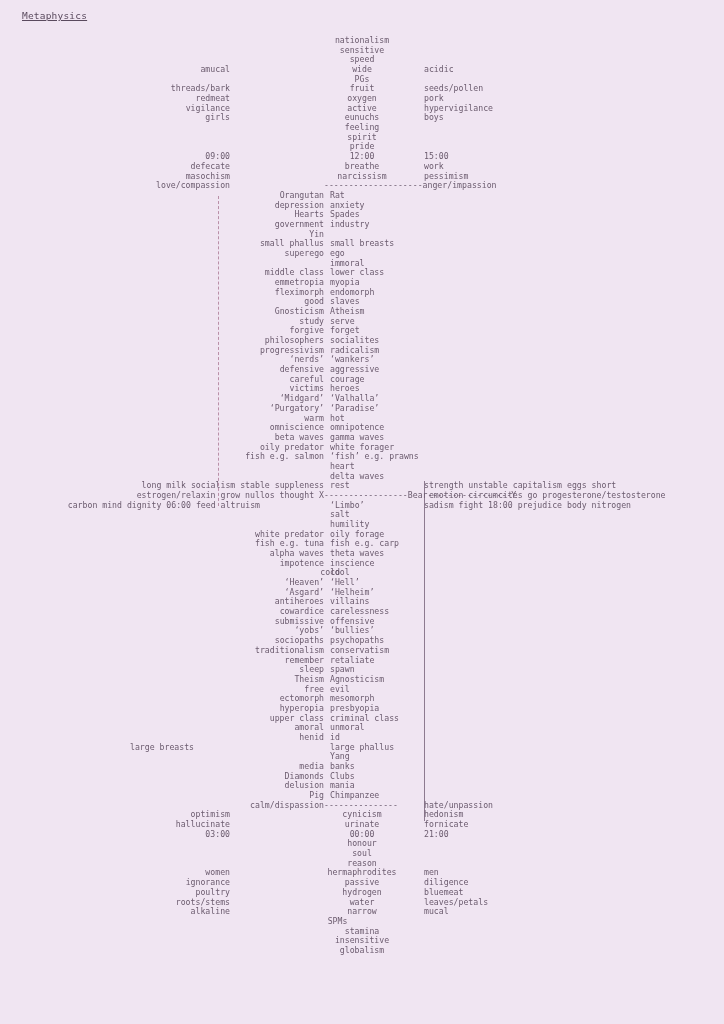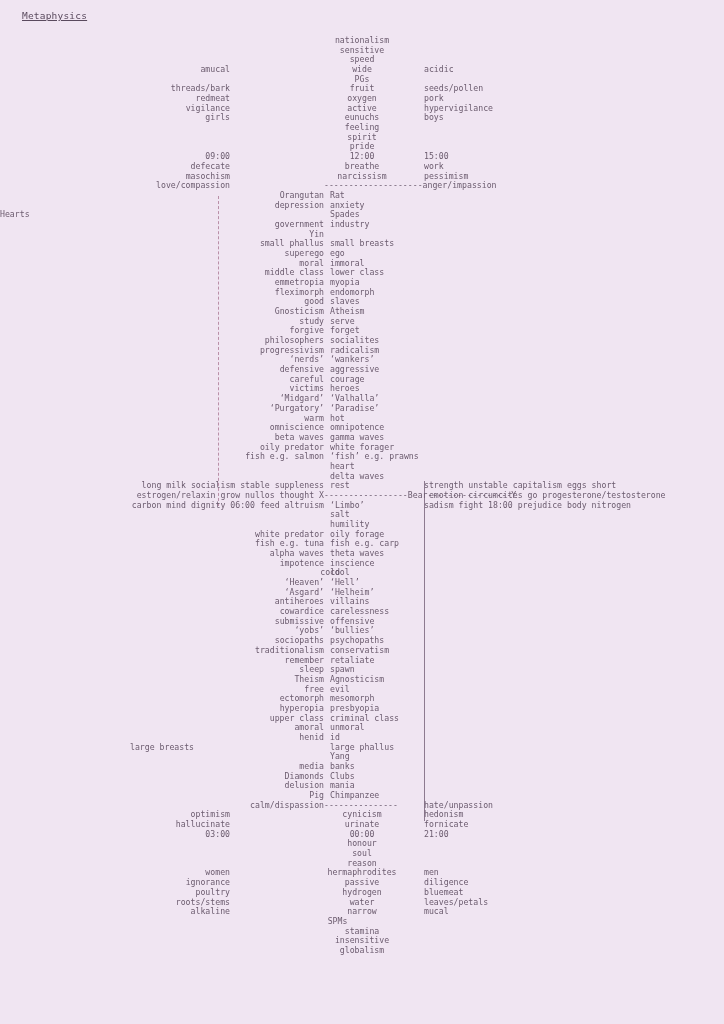--- a/index.html
+++ b/index.html
@@ -74,26 +74,26 @@
     <div class="row" style="position: absolute; left: 0px; top: 77.44px; width: 724px;"><span class="cell" style="left: 0px; width: 230px; text-align: right;">girls</span><span class="cell" style="left: 0px; width: 724px; text-align: center;">eunuchs</span><span class="cell" style="left: 424px;">boys</span></div>
     <div class="row" style="position: absolute; left: 0px; top: 87.12px; width: 724px;"><span class="cell" style="left: 0px; width: 724px; text-align: center;">feeling</span></div>
     <div class="row" style="position: absolute; left: 0px; top: 96.8px; width: 724px;"><span class="cell" style="left: 0px; width: 724px; text-align: center;">spirit</span></div>
     <div class="row" style="position: absolute; left: 0px; top: 106.48px; width: 724px;"><span class="cell" style="left: 0px; width: 724px; text-align: center;">pride</span></div>
     <div class="row" style="position: absolute; left: 0px; top: 116.16px; width: 724px;"><span class="cell" style="left: 0px; width: 230px; text-align: right;">09:00</span><span class="cell" style="left: 0px; width: 724px; text-align: center;">12:00</span><span class="cell" style="left: 424px;">15:00</span></div>
     <div class="row" style="position: absolute; left: 0px; top: 125.84px; width: 724px;"><span class="cell" style="left: 0px; width: 230px; text-align: right;">defecate</span><span class="cell" style="left: 0px; width: 724px; text-align: center;">breathe</span><span class="cell" style="left: 424px;">work</span></div>
     <div class="row" style="position: absolute; left: 0px; top: 135.52px; width: 724px;"><span class="cell" style="left: 0px; width: 230px; text-align: right;">masochism</span><span class="cell" style="left: 0px; width: 724px; text-align: center;">narcissism</span><span class="cell" style="left: 424px;">pessimism</span></div>
     <div class="row" style="position: absolute; left: 0px; top: 145.2px; width: 724px;"><span class="cell" style="left: 0px; width: 230px; text-align: right;">love/compassion</span><span class="cell" style="left: 324px;">--------------------anger/impassion</span></div>
     <div class="row" style="position: absolute; left: 0px; top: 154.88px; width: 724px;"><span class="cell" style="left: 0px; width: 324px; text-align: right;">Orangutan</span><span class="cell" style="left: 330px;">Rat</span></div>
     <div class="row" style="position: absolute; left: 0px; top: 164.56px; width: 724px;"><span class="cell" style="left: 0px; width: 324px; text-align: right;">depression</span><span class="cell" style="left: 330px;">anxiety</span></div>
-    <div class="row" style="position: absolute; left: 0px; top: 174.24px; width: 724px;"><span class="cell" style="left: 0px; width: 324px; text-align: left;">Hearts</span><span class="cell" style="left: 330px;">Spades</span></div>
+    <div class="row" style="position: absolute; left: 0px; top: 174.24px; width: 724px;"><span class="cell" style="left: 0px; width: 324px; text-align: right;">Hearts</span><span class="cell" style="left: 330px;">Spades</span></div>
     <div class="row" style="position: absolute; left: 0px; top: 183.92px; width: 724px;"><span class="cell" style="left: 0px; width: 324px; text-align: right;">government</span><span class="cell" style="left: 330px;">industry</span></div>
     <div class="row" style="position: absolute; left: 0px; top: 193.6px; width: 724px;"><span class="cell" style="left: 0px; width: 324px; text-align: right;">Yin</span></div>
     <div class="row" style="position: absolute; left: 0px; top: 203.28px; width: 724px;"><span class="cell" style="left: 0px; width: 324px; text-align: right;">small phallus</span><span class="cell" style="left: 330px;">small breasts</span></div>
     <div class="row" style="position: absolute; left: 0px; top: 212.96px; width: 724px;"><span class="cell" style="left: 0px; width: 324px; text-align: right;">superego</span><span class="cell" style="left: 330px;">ego</span></div>
-    <div class="row" style="position: absolute; left: 0px; top: 222.64px; width: 724px;"><span class="cell" style="left: 0px; width: 324px; text-align: right;">moral</span><span class="cell" style="left: 330px;">immoral</span></div>
+    <div class="row" style="position: absolute; left: 0px; top: 222.64px; width: 724px;"><span class="cell" style="left: 330px;">immoral</span></div>
     <div class="row" style="position: absolute; left: 0px; top: 232.32px; width: 724px;"><span class="cell" style="left: 0px; width: 324px; text-align: right;">middle class</span><span class="cell" style="left: 330px;">lower class</span></div>
     <div class="row" style="position: absolute; left: 0px; top: 242px; width: 724px;"><span class="cell" style="left: 0px; width: 324px; text-align: right;">emmetropia</span><span class="cell" style="left: 330px;">myopia</span></div>
     <div class="row" style="position: absolute; left: 0px; top: 251.68px; width: 724px;"><span class="cell" style="left: 0px; width: 324px; text-align: right;">fleximorph</span><span class="cell" style="left: 330px;">endomorph</span></div>
     <div class="row" style="position: absolute; left: 0px; top: 261.36px; width: 724px;"><span class="cell" style="left: 0px; width: 324px; text-align: right;">good</span><span class="cell" style="left: 330px;">slaves</span></div>
     <div class="row" style="position: absolute; left: 0px; top: 271.04px; width: 724px;"><span class="cell" style="left: 0px; width: 324px; text-align: right;">Gnosticism</span><span class="cell" style="left: 330px;">Atheism</span></div>
     <div class="row" style="position: absolute; left: 0px; top: 280.72px; width: 724px;"><span class="cell" style="left: 0px; width: 324px; text-align: right;">study</span><span class="cell" style="left: 330px;">serve</span></div>
     <div class="row" style="position: absolute; left: 0px; top: 290.4px; width: 724px;"><span class="cell" style="left: 0px; width: 324px; text-align: right;">forgive</span><span class="cell" style="left: 330px;">forget</span></div>
     <div class="row" style="position: absolute; left: 0px; top: 300.08px; width: 724px;"><span class="cell" style="left: 0px; width: 324px; text-align: right;">philosophers</span><span class="cell" style="left: 330px;">socialites</span></div>
     <div class="row" style="position: absolute; left: 0px; top: 309.76px; width: 724px;"><span class="cell" style="left: 0px; width: 324px; text-align: right;">progressivism</span><span class="cell" style="left: 330px;">radicalism</span></div>
     <div class="row" style="position: absolute; left: 0px; top: 319.44px; width: 724px;"><span class="cell" style="left: 0px; width: 324px; text-align: right;">‘nerds’</span><span class="cell" style="left: 330px;">‘wankers’</span></div>
@@ -104,21 +104,21 @@
     <div class="row" style="position: absolute; left: 0px; top: 367.84px; width: 724px;"><span class="cell" style="left: 0px; width: 324px; text-align: right;">‘Purgatory’</span><span class="cell" style="left: 330px;">‘Paradise’</span></div>
     <div class="row" style="position: absolute; left: 0px; top: 377.52px; width: 724px;"><span class="cell" style="left: 0px; width: 324px; text-align: right;">warm</span><span class="cell" style="left: 330px;">hot</span></div>
     <div class="row" style="position: absolute; left: 0px; top: 387.2px; width: 724px;"><span class="cell" style="left: 0px; width: 324px; text-align: right;">omniscience</span><span class="cell" style="left: 330px;">omnipotence</span></div>
     <div class="row" style="position: absolute; left: 0px; top: 396.88px; width: 724px;"><span class="cell" style="left: 0px; width: 324px; text-align: right;">beta waves</span><span class="cell" style="left: 330px;">gamma waves</span></div>
     <div class="row" style="position: absolute; left: 0px; top: 406.56px; width: 724px;"><span class="cell" style="left: 0px; width: 324px; text-align: right;">oily predator</span><span class="cell" style="left: 330px;">white forager</span></div>
     <div class="row" style="position: absolute; left: 0px; top: 416.24px; width: 724px;"><span class="cell" style="left: 0px; width: 324px; text-align: right;">fish e.g. salmon</span><span class="cell" style="left: 330px;">‘fish’ e.g. prawns</span></div>
     <div class="row" style="position: absolute; left: 0px; top: 425.92px; width: 724px;"><span class="cell" style="left: 330px;">heart</span></div>
     <div class="row" style="position: absolute; left: 0px; top: 435.6px; width: 724px;"><span class="cell" style="left: 330px;">delta waves</span></div>
     <div class="row" style="position: absolute; left: 0px; top: 445.28px; width: 724px;"><span class="cell" style="left: 0px; width: 324px; text-align: right;">long milk socialism stable suppleness</span><span class="cell" style="left: 330px;">rest</span><span class="cell" style="left: 424px;">strength unstable capitalism eggs short</span></div>
     <div class="row" style="position: absolute; left: 0px; top: 454.96px; width: 724px;"><span class="cell" style="left: 0px; width: 324px; text-align: right;">estrogen/relaxin grow nullos thought X</span><span class="cell" style="left: 424px;"> emotion circumcites go progesterone/testosterone</span><span class="cell" style="left: 324px;">-----------------Bear-----------------Y</span></div>
-    <div class="row" style="position: absolute; left: 0px; top: 464.64px; width: 724px;"><span class="cell" style="left: 0px; width: 324px; text-align: right;">carbon mind dignity 06:00 feed altruism</span><span class="cell" style="left: 330px;">‘Limbo’</span><span class="cell" style="left: 424px;">sadism fight 18:00 prejudice body nitrogen</span></div>
+    <div class="row" style="position: absolute; left: 0px; top: 464.64px; width: 724px;"><span class="cell" style="left: 0px; width: 260px; text-align: right;">carbon mind dignity 06:00 feed altruism</span><span class="cell" style="left: 330px;">‘Limbo’</span><span class="cell" style="left: 424px;">sadism fight 18:00 prejudice body nitrogen</span></div>
     <div class="row" style="position: absolute; left: 0px; top: 474.32px; width: 724px;"><span class="cell" style="left: 330px;">salt</span></div>
     <div class="row" style="position: absolute; left: 0px; top: 484px; width: 724px;"><span class="cell" style="left: 330px;">humility</span></div>
     <div class="row" style="position: absolute; left: 0px; top: 493.68px; width: 724px;"><span class="cell" style="left: 0px; width: 324px; text-align: right;">white predator</span><span class="cell" style="left: 330px;">oily forage</span></div>
     <div class="row" style="position: absolute; left: 0px; top: 503.36px; width: 724px;"><span class="cell" style="left: 0px; width: 324px; text-align: right;">fish e.g. tuna</span><span class="cell" style="left: 330px;">fish e.g. carp</span></div>
     <div class="row" style="position: absolute; left: 0px; top: 513.04px; width: 724px;"><span class="cell" style="left: 0px; width: 324px; text-align: right;">alpha waves</span><span class="cell" style="left: 330px;">theta waves</span></div>
     <div class="row" style="position: absolute; left: 0px; top: 522.72px; width: 724px;"><span class="cell" style="left: 0px; width: 324px; text-align: right;">impotence</span><span class="cell" style="left: 330px;">inscience</span></div>
     <div class="row" style="position: absolute; left: 0px; top: 532.4px; width: 724px;"><span class="cell" style="left: 16px; width: 324px; text-align: right;">cold</span><span class="cell" style="left: 330px;">cool</span></div>
     <div class="row" style="position: absolute; left: 0px; top: 542.08px; width: 724px;"><span class="cell" style="left: 0px; width: 324px; text-align: right;">‘Heaven’</span><span class="cell" style="left: 330px;">‘Hell’</span></div>
     <div class="row" style="position: absolute; left: 0px; top: 551.76px; width: 724px;"><span class="cell" style="left: 0px; width: 324px; text-align: right;">‘Asgard’</span><span class="cell" style="left: 330px;">‘Helheim’</span></div>
     <div class="row" style="position: absolute; left: 0px; top: 561.44px; width: 724px;"><span class="cell" style="left: 0px; width: 324px; text-align: right;">antiheroes</span><span class="cell" style="left: 330px;">villains</span></div>

